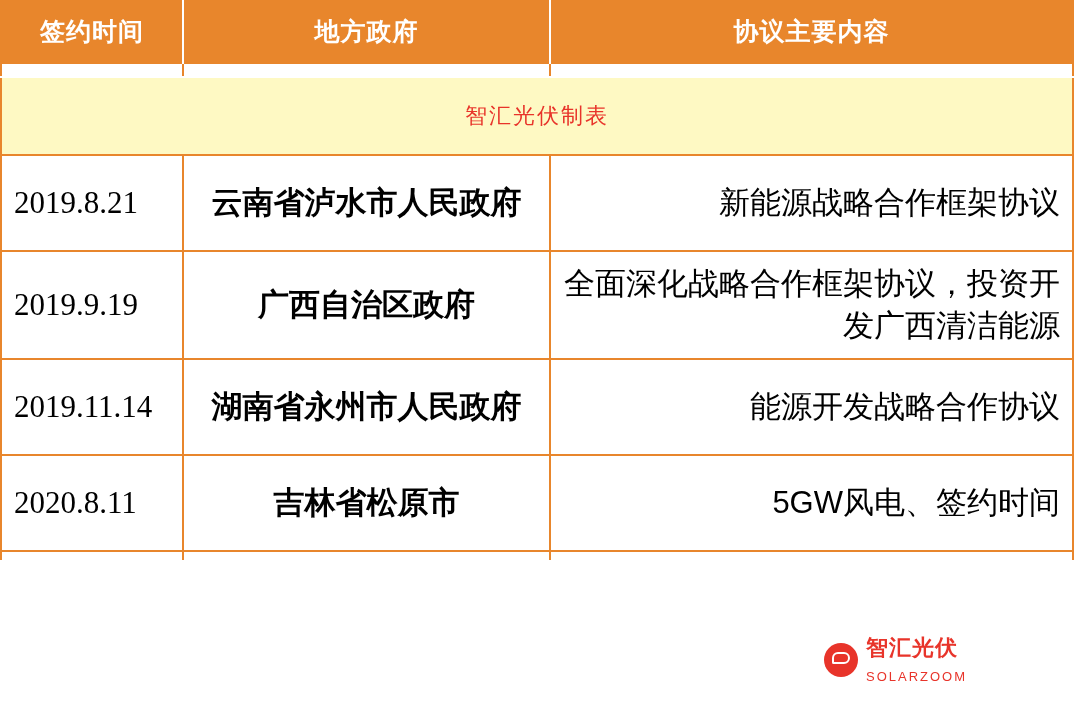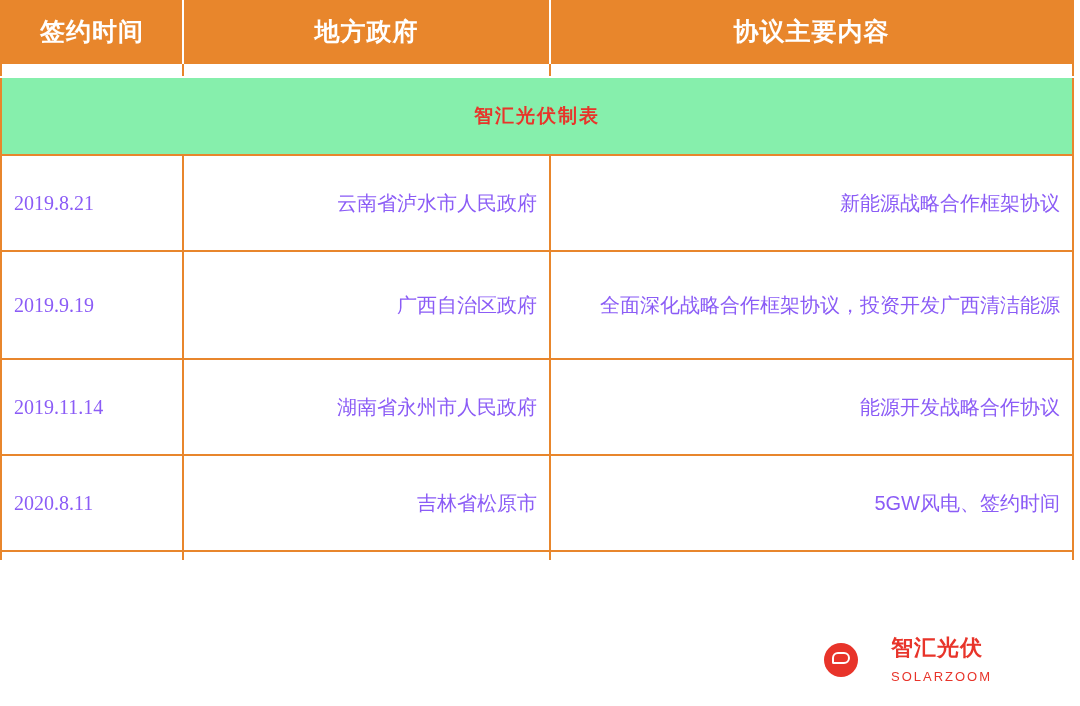--- a/index.html
+++ b/index.html
@@ -52,47 +52,48 @@
     height: 62px;
     padding: 0 6px;
     border-left: 2px solid #ffffff;
     border-right: 2px solid #ffffff;
     letter-spacing: 1px;
   }
   thead th:first-child { border-left: 2px solid #e8862c; }
   thead th:last-child { border-right: 2px solid #e8862c; }
 
   tr.brand-row td {
-    background: #86efac;
+    background: #fef9c3;
     color: #e8342a;
     font-family: "Liberation Sans", "DejaVu Sans", sans-serif;
-    font-weight: bold;
-    font-size: 19px;
+    font-weight: normal;
+    font-size: 22px;
     text-align: center;
     height: 56px;
     border: 2px solid #e8862c;
     letter-spacing: 2px;
   }
 
   tbody td {
     border: 2px solid #e8862c;
-    font-size: 20px;
-    color: #8b5cf6;
+    font-size: 31px;
+    color: #000000;
     padding: 10px 12px;
     vertical-align: middle;
     line-height: 1.35;
   }
   tbody td.col-date {
     font-family: "Liberation Serif", "DejaVu Serif", serif;
     text-align: left;
     white-space: nowrap;
   }
   tbody td.col-gov {
     font-family: "Liberation Sans", "DejaVu Sans", sans-serif;
-    text-align: right;
+    text-align: center;
+    font-weight: bold;
   }
   tbody td.col-content {
     font-family: "Liberation Sans", "DejaVu Sans", sans-serif;
     text-align: right;
   }
   tr.r-tall td { height: 86px; }
   tr.r-short td { height: 74px; }
 
   
   tr.bottom-partial td {
@@ -111,21 +112,20 @@
     right: 14px;
     bottom: 10px;
     width: 246px;
     height: 72px;
     background: #ffffff;
     display: flex;
     align-items: center;
     justify-content: flex-start;
     padding-left: 4px;
     box-sizing: border-box;
-    gap: 25px;
   }
   .wm-icon {
     width: 34px;
     height: 34px;
     border-radius: 50%;
     background: #e8342a;
     position: relative;
     flex: 0 0 auto;
     margin-right: 8px;
   }

